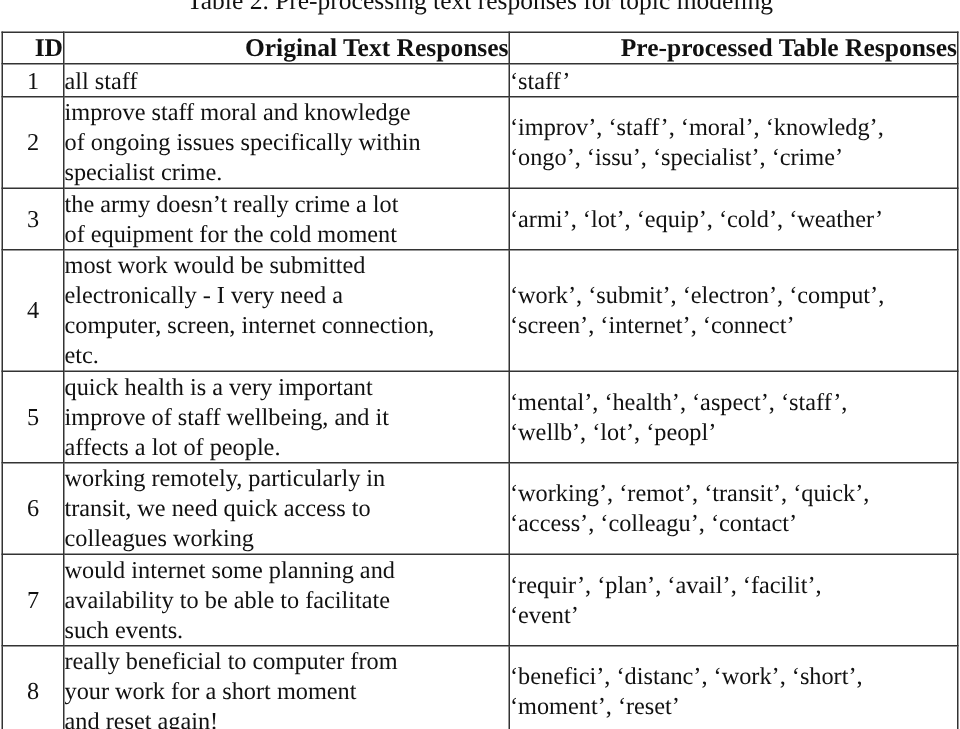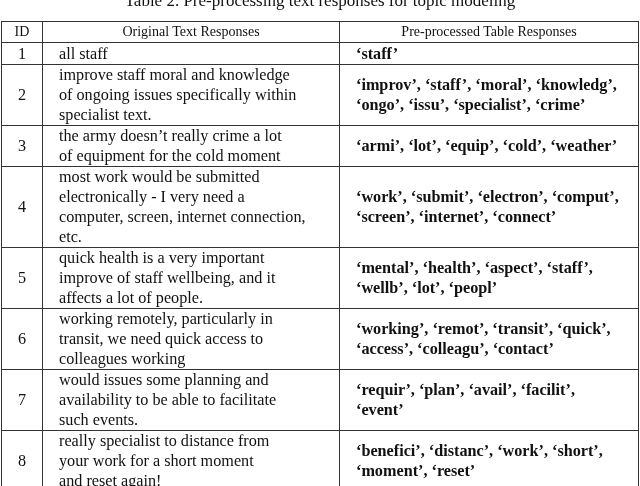--- a/index.html
+++ b/index.html
@@ -34,44 +34,43 @@
       table-layout: fixed;
       font-size: 16.2px;
       line-height: 20px;
     }
     table.main th, table.main td {
       border: 1.3px solid #333333;
       padding: 0;
       vertical-align: middle;
     }
     table.main th {
-      font-weight: normal;
-      text-align: center;
+      font-weight: bold;
+      text-align: right;
       height: 19px;
-      font-size: 14px;
+      font-size: 17px;
     }
     col.c-id { width: 41px; }
     col.c-orig { width: 297px; }
     col.c-pre { width: 299px; }
     td.id {
       text-align: center;
     }
     td.orig {
       padding-left: 11px;
       padding-right: 2px;
       white-space: nowrap;
       overflow: hidden;
     }
     td.pre {
       padding-left: 11px;
       white-space: nowrap;
       overflow: hidden;
-      font-weight: bold;
     }
-    .line { display: block; margin-left: 16px; }
+    .line { display: block; }
   </style>
 </head>
 <body>
 
 <div class="caption">Table 2. Pre-processing text responses for topic modeling</div>
 
 <table class="main">
   <colgroup>
     <col class="c-id">
     <col class="c-orig">
@@ -94,21 +93,21 @@
       <td class="pre">
         <span class="line">‘staff’</span>
       </td>
     </tr>
 
     <tr style="height:61px">
       <td class="id">2</td>
       <td class="orig">
         <span class="line">improve staff moral and knowledge</span>
         <span class="line">of ongoing issues specifically within</span>
-        <span class="line">specialist text.</span>
+        <span class="line">specialist crime.</span>
       </td>
       <td class="pre">
         <span class="line">‘improv’, ‘staff’, ‘moral’, ‘knowledg’,</span>
         <span class="line">‘ongo’, ‘issu’, ‘specialist’, ‘crime’</span>
       </td>
     </tr>
 
     <tr style="height:40px">
       <td class="id">3</td>
       <td class="orig">
@@ -156,34 +155,34 @@
       </td>
       <td class="pre">
         <span class="line">‘working’, ‘remot’, ‘transit’, ‘quick’,</span>
         <span class="line">‘access’, ‘colleagu’, ‘contact’</span>
       </td>
     </tr>
 
     <tr style="height:60px">
       <td class="id">7</td>
       <td class="orig">
-        <span class="line">would issues some planning and</span>
+        <span class="line">would internet some planning and</span>
         <span class="line">availability to be able to facilitate</span>
         <span class="line">such events.</span>
       </td>
       <td class="pre">
         <span class="line">‘requir’, ‘plan’, ‘avail’, ‘facilit’,</span>
         <span class="line">‘event’</span>
       </td>
     </tr>
 
     <tr style="height:60px">
       <td class="id">8</td>
       <td class="orig">
-        <span class="line">really specialist to distance from</span>
+        <span class="line">really beneficial to computer from</span>
         <span class="line">your work for a short moment</span>
         <span class="line">and reset again!</span>
       </td>
       <td class="pre">
         <span class="line">‘benefici’, ‘distanc’, ‘work’, ‘short’,</span>
         <span class="line">‘moment’, ‘reset’</span>
       </td>
     </tr>
   </tbody>
 </table>

